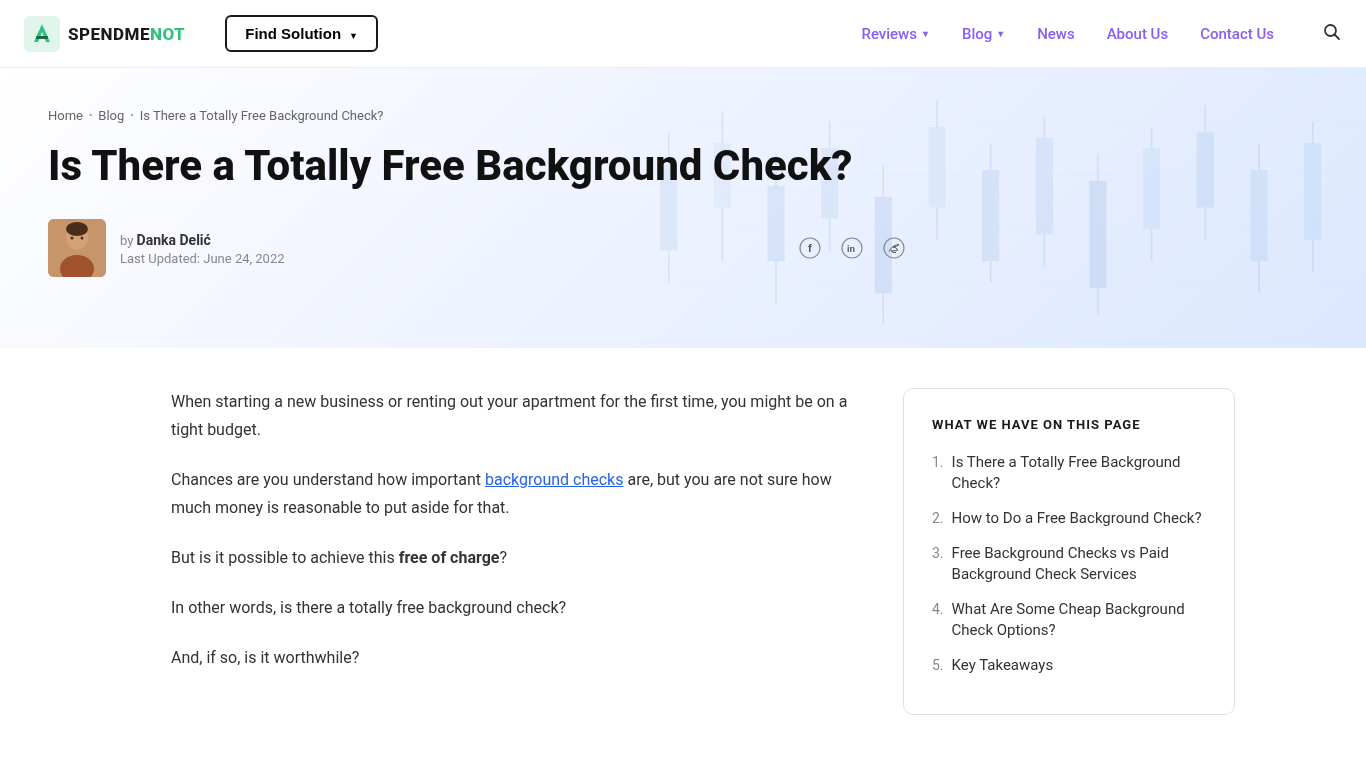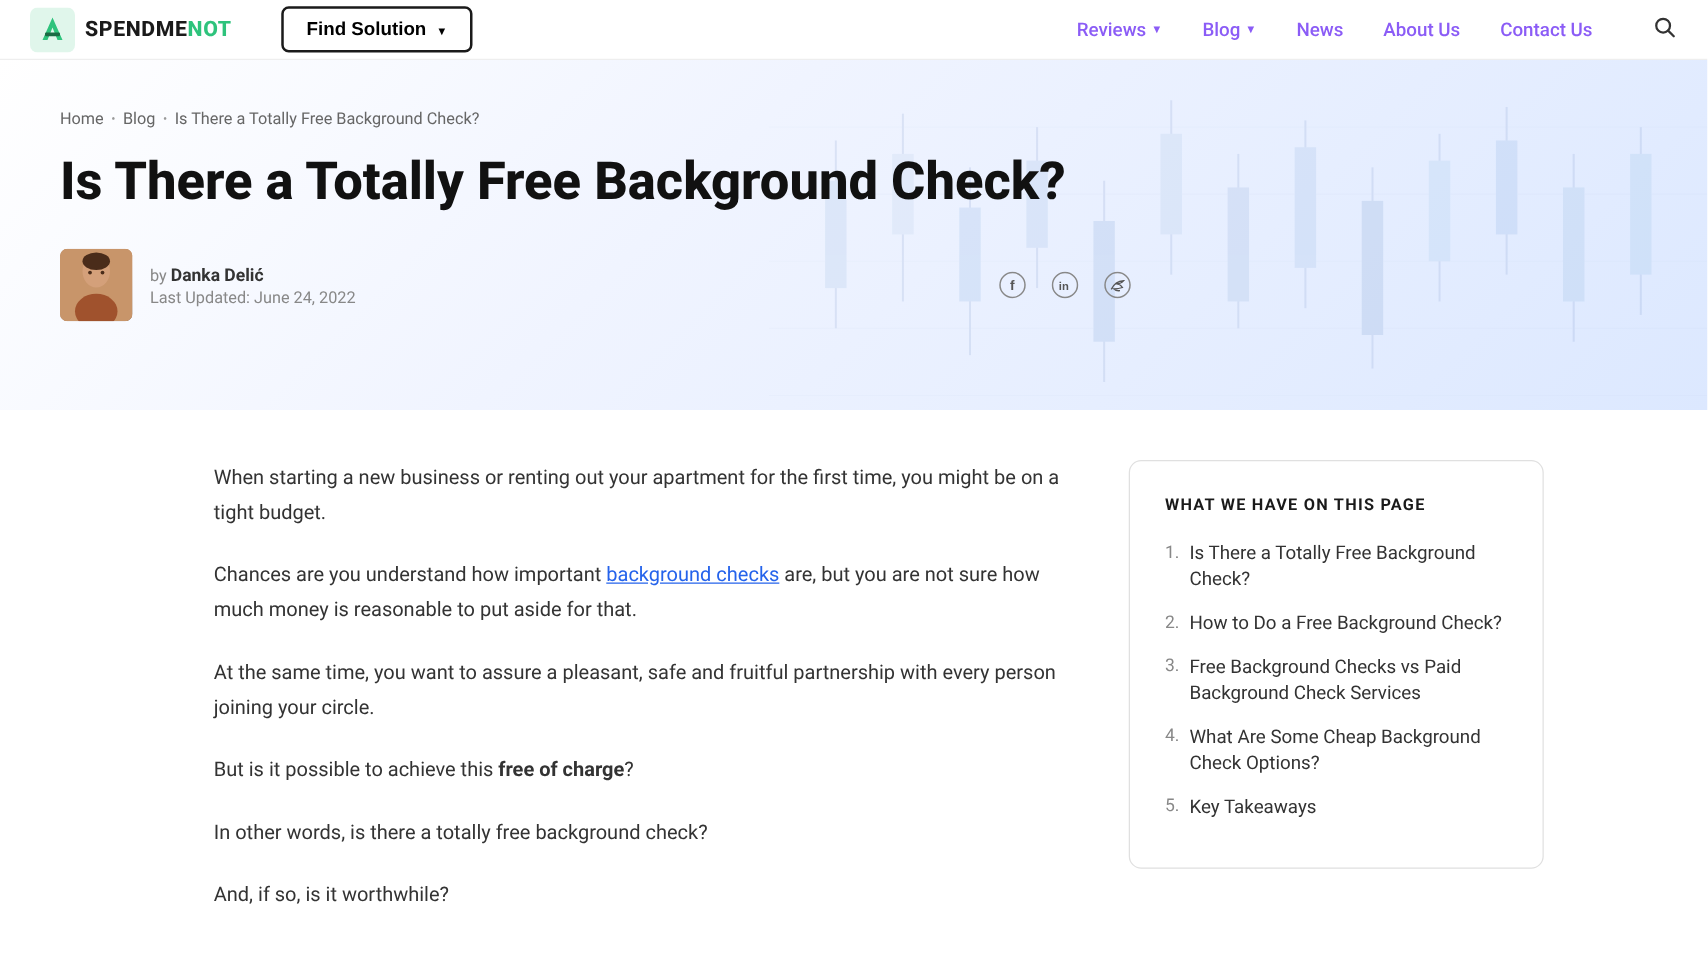--- a/index.html
+++ b/index.html
@@ -4,21 +4,21 @@
   <style>
     *, *::before, *::after { box-sizing: border-box; margin: 0; padding: 0; }
     body { font-family: -apple-system, BlinkMacSystemFont, 'Segoe UI', Roboto, sans-serif; font-size: 16px; color: #333; background: #fff; }
 
     
     .navbar {
       display: flex;
       align-items: center;
       justify-content: space-between;
       padding: 12px 24px;
-      height: 48px;
+      height: 68px;
       border-bottom: 1px solid #eee;
       background: #fff;
       position: relative;
       z-index: 10;
     }
     .nav-logo {
       display: flex;
       align-items: center;
       gap: 8px;
       text-decoration: none;
@@ -381,21 +381,20 @@
       </div>
     </div>
   </div>
 </div>
 
 <div class="main-layout">
 
   <article class="article-content">
     <p>When starting a new business or renting out your apartment for the first time, you might be on a tight budget.</p>
     <p>Chances are you understand how important <a href="#">background checks</a> are, but you are not sure how much money is reasonable to put aside for that.</p>
-    <p>At the same time, you want to assure a pleasant, safe and fruitful partnership with every person joining your circle.</p>
     <p>But is it possible to achieve this <strong>free of charge</strong>?</p>
     <p>In other words, is there a totally free background check?</p>
     <p>And, if so, is it worthwhile?</p>
 
   </article>
 
   <aside class="sidebar">
     <div class="toc-box">
       <div class="toc-title">WHAT WE HAVE ON THIS PAGE</div>
       <ol class="toc-list">

